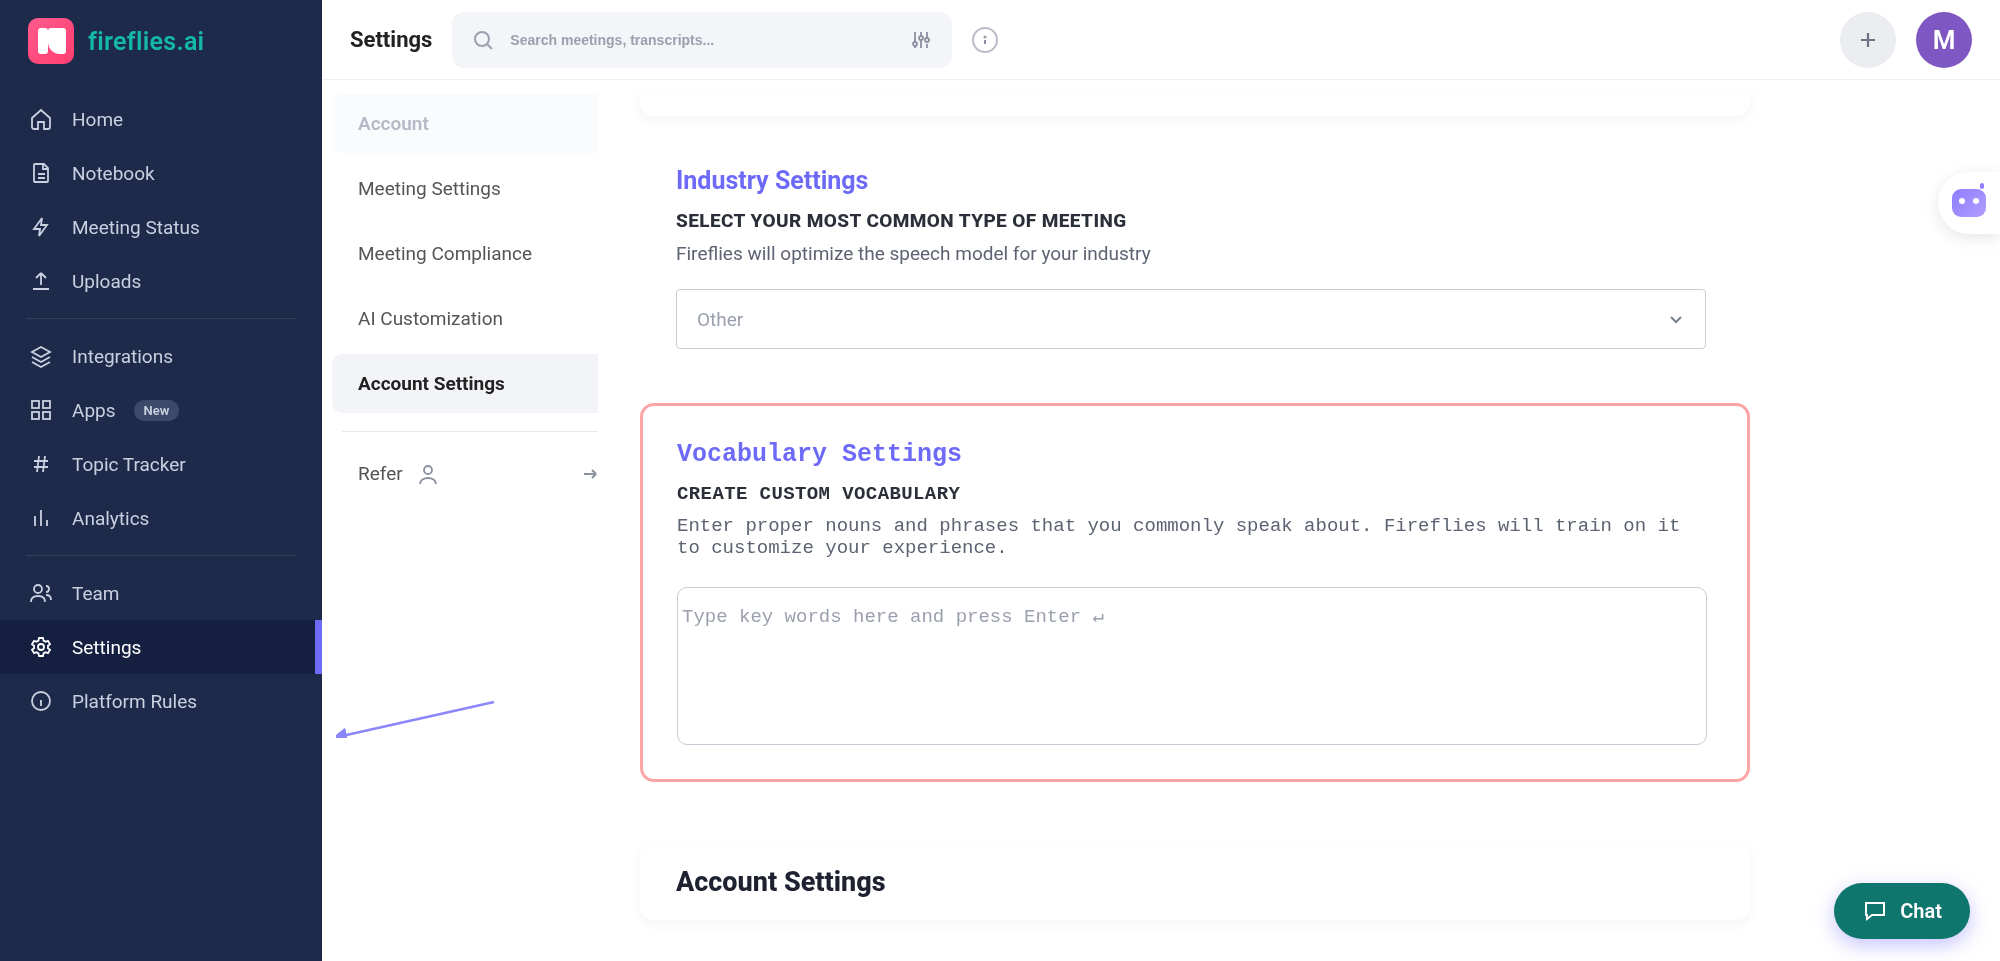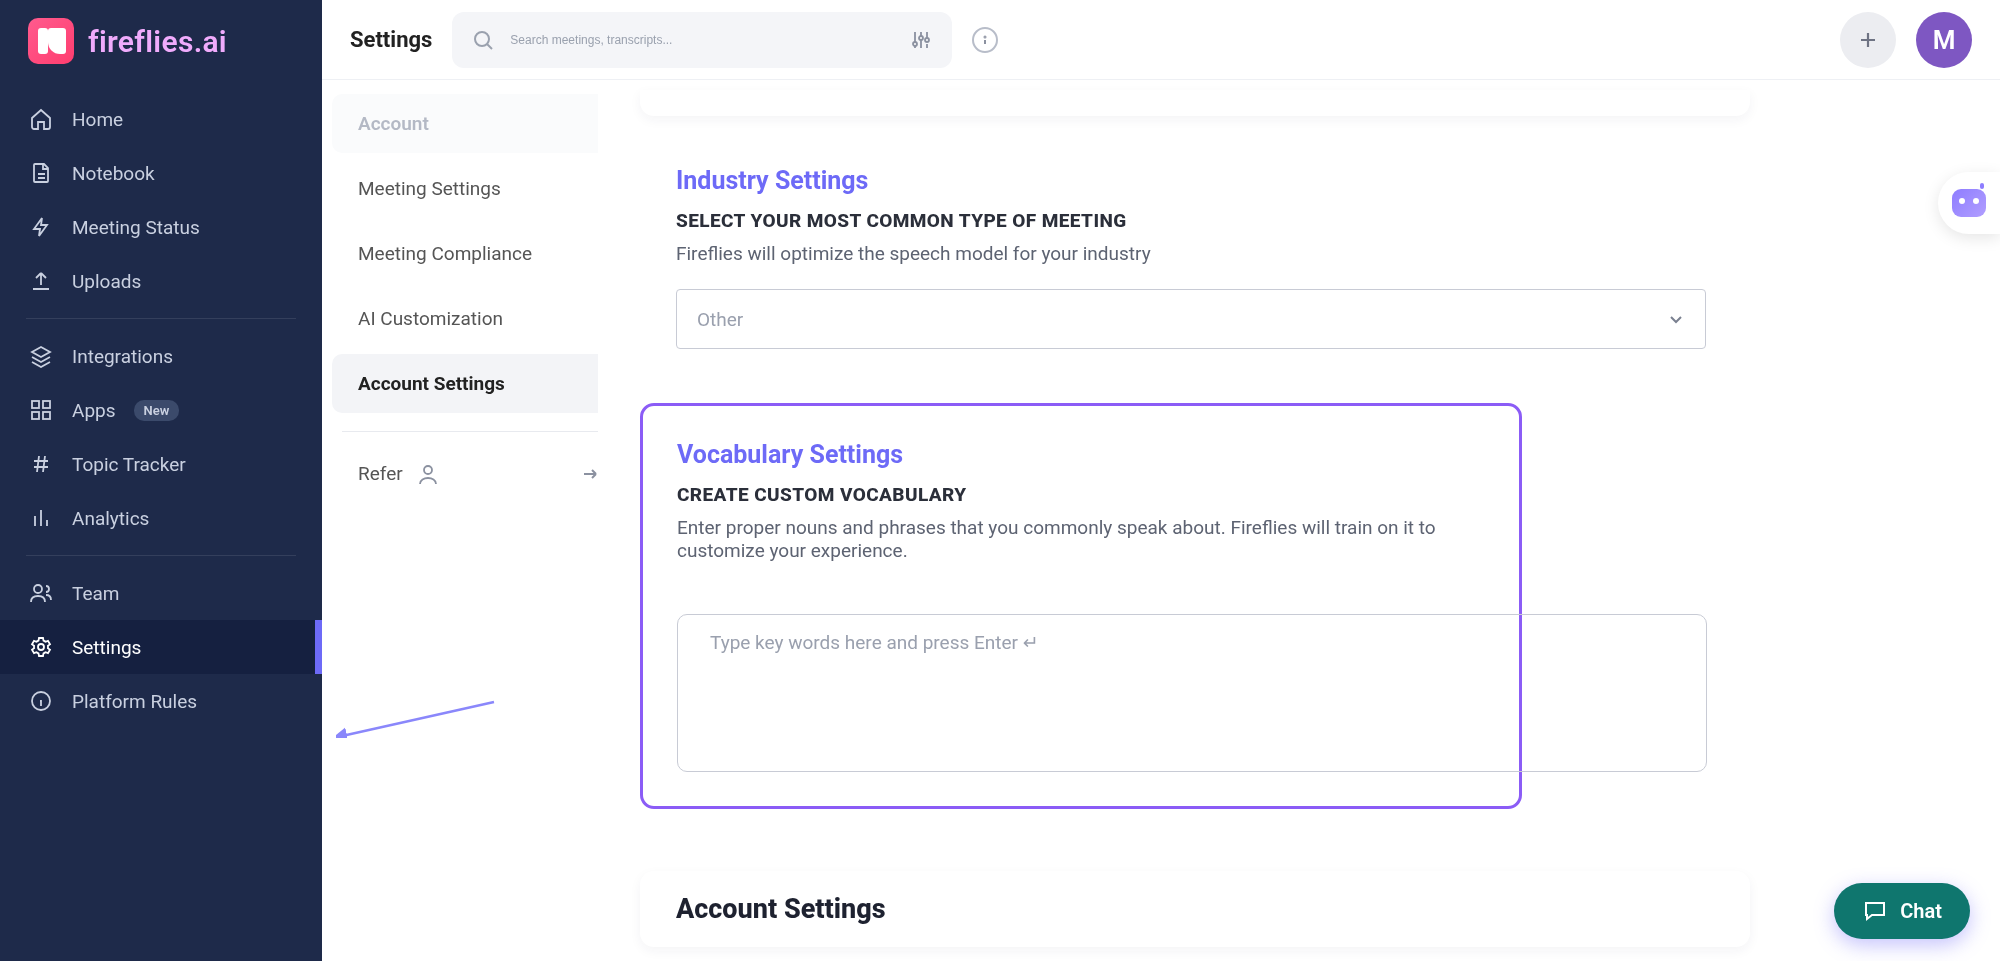--- a/index.html
+++ b/index.html
@@ -4,34 +4,34 @@
 <style>
 * { box-sizing: border-box; margin: 0; padding: 0; }
 body { font-family: -apple-system, BlinkMacSystemFont, 'Segoe UI', Roboto, sans-serif; width: 2000px; height: 961px; overflow: hidden; background: #fff; }
 
 
 .sidebar { position: fixed; left: 0; top: 0; width: 322px; height: 100%; background: #1e2a4a; color: #fff; display: flex; flex-direction: column; }
 .logo-area { display: flex; align-items: center; padding: 18px 28px 22px; gap: 14px; }
 .logo-mark { width: 46px; height: 46px; background: linear-gradient(135deg,#ff5b8e,#ff3d6f); border-radius: 10px; position: relative; }
 .logo-mark::before { content:''; position:absolute; left:10px; top:10px; width:10px; height:26px; background:#fff; border-radius:3px; }
 .logo-mark::after { content:''; position:absolute; right:8px; top:10px; width:18px; height:26px; background:#fff; border-radius:3px 3px 3px 12px; }
-.logo-text { font-size: 30px; font-weight:600; letter-spacing:0.3px; color:#f0abfc; }
+.logo-text { font-size: 25px; font-weight:600; letter-spacing:0.3px; color:#14b8a6; }
 .nav { display:flex; flex-direction:column; padding: 6px 0; }
 .nav .sep { height:1px; background: rgba(255,255,255,0.10); margin: 10px 26px; }
 .nav-item { display:flex; align-items:center; gap:18px; padding: 14px 28px; color:#c9d0e0; cursor:pointer; font-size:19px; position:relative; }
 .nav-item .ic { width:26px; height:26px; display:flex; align-items:center; justify-content:center; stroke:#c9d0e0; }
 .nav-item.active { background:#152040; color:#fff; }
 .nav-item.active::after { content:''; position:absolute; right:0; top:0; bottom:0; width:7px; background:#6d6af7; }
 .badge { background:#3b4a6b; color:#c9d0e0; font-size:13px; font-weight:600; padding:3px 10px; border-radius:10px; }
 
 
 .topbar { position:fixed; left:322px; right:0; top:0; height:80px; background:#fff; border-bottom:1px solid #eef0f4; display:flex; align-items:center; padding:0 28px; gap:20px; }
 .page-title { font-size:22px; font-weight:700; color:#222; }
 .search-wrap { display:flex; align-items:center; background:#f4f5f8; border-radius:12px; height:56px; padding:0 16px; gap:12px; width:500px; }
-.search-wrap input { border:none; background:transparent; font-size:12px; flex:1; outline:none; color:#0f172a; }
+.search-wrap input { border:none; background:transparent; font-size:14px; flex:1; outline:none; color:#0f172a;font-weight:bold; }
 .search-wrap input::placeholder { color:#9aa1ae; }
 .icon-btn { width:30px; height:30px; display:flex; align-items:center; justify-content:center; color:#8b91a0; cursor:pointer; }
 .info-circle { width:26px; height:26px; border-radius:50%; border:2px solid #b8bdc9; display:flex; align-items:center; justify-content:center; color:#8b91a0; font-size:14px; cursor:pointer; }
 .top-right { margin-left:auto; display:flex; align-items:center; gap:20px; }
 .plus-btn { width:56px; height:56px; border-radius:50%; background:#ecedf1; display:flex; align-items:center; justify-content:center; color:#6e7383; cursor:pointer; font-size:26px; }
 .avatar { width:56px; height:56px; border-radius:50%; background:#7e57c2; color:#fff; display:flex; align-items:center; justify-content:center; font-size:26px; font-weight:600; cursor:pointer; }
 
 
 .subnav { position:fixed; left:322px; top:80px; bottom:12px; width:315px; background:#fff; border-right:1px solid #eef0f4; padding: 14px 10px; }
 .subnav-item { padding:18px 26px; border-radius:10px; font-size:19px; color:#555; cursor:pointer; margin-bottom:6px; }
@@ -46,23 +46,23 @@
 .main { position:fixed; left:598px; right:0; top:80px; bottom:0; overflow:auto; padding: 10px 36px 40px; background:#fff; }
 .card-top-spacer { height:26px; background:#fff; border-radius:0 0 14px 14px; box-shadow:0 4px 12px rgba(30,42,74,0.05); margin-bottom:50px; width:1110px; margin-left:6px; }
 
 .section-title { font-size:25px; font-weight:700; color:#6d6af7; margin: 6px 0 14px 42px; }
 .section-sub { font-size:19px; font-weight:800; letter-spacing:0.4px; color:#2b2f3a; margin: 6px 0 10px 42px; }
 .section-desc { font-size:19px; color:#5d6372; margin: 0 0 24px 42px; }
 
 .selectbox { margin-left:42px; width:1030px; height:60px; border:1.5px solid #c8cbd5; border-radius:4px; display:flex; align-items:center; padding:0 20px; color:#9aa0ae; font-size:19px; cursor:pointer; }
 .selectbox .chev { margin-left:auto; color:#7a8090; }
 
-.vocab-card { margin:54px 0 0 6px; width:882px; border:3px solid #8b5cf6; border-radius:14px; padding: 28px 34px 34px; }
+.vocab-card { margin:54px 0 0 6px; width:1110px; border:3px solid #fca5a5; border-radius:14px; padding: 28px 34px 34px; font-family: Liberation Mono, monospace; }
 .vocab-card .section-title, .vocab-card .section-sub, .vocab-card .section-desc { margin-left:0; }
-.tagbox { margin-top:52px; width:1030px; height:158px; border:1.5px solid #c8cbd5; border-radius:10px; padding:16px 32px; color:#9aa0ae; font-size:19px; }
+.tagbox { margin-top:28px; width:1030px; height:158px; border:1.5px solid #c8cbd5; border-radius:10px; padding:16px 4px; color:#9aa0ae; font-size:19px; }
 
 .acct-card { margin:62px 0 0 6px; width:1110px; background:#fff; border-radius:14px; box-shadow:0 4px 12px rgba(30,42,74,0.05); padding:22px 36px; }
 .acct-card h2 { font-size:27px; font-weight:800; color:#1e2230; }
 
 
 .anno-arrow { position:fixed; left:336px; top:698px; width:160px; height:40px; pointer-events:none; }
 
 
 .floating-bot { position:fixed; right:0; top:172px; width:62px; height:62px; background:#fff; border-radius:50% 0 0 50%; box-shadow:0 4px 16px rgba(0,0,0,0.1); display:flex; align-items:center; justify-content:center; cursor:pointer; }
 .bot-head { width:34px; height:28px; background:linear-gradient(135deg,#8e7dff,#b19eff); border-radius:9px; position:relative; }

